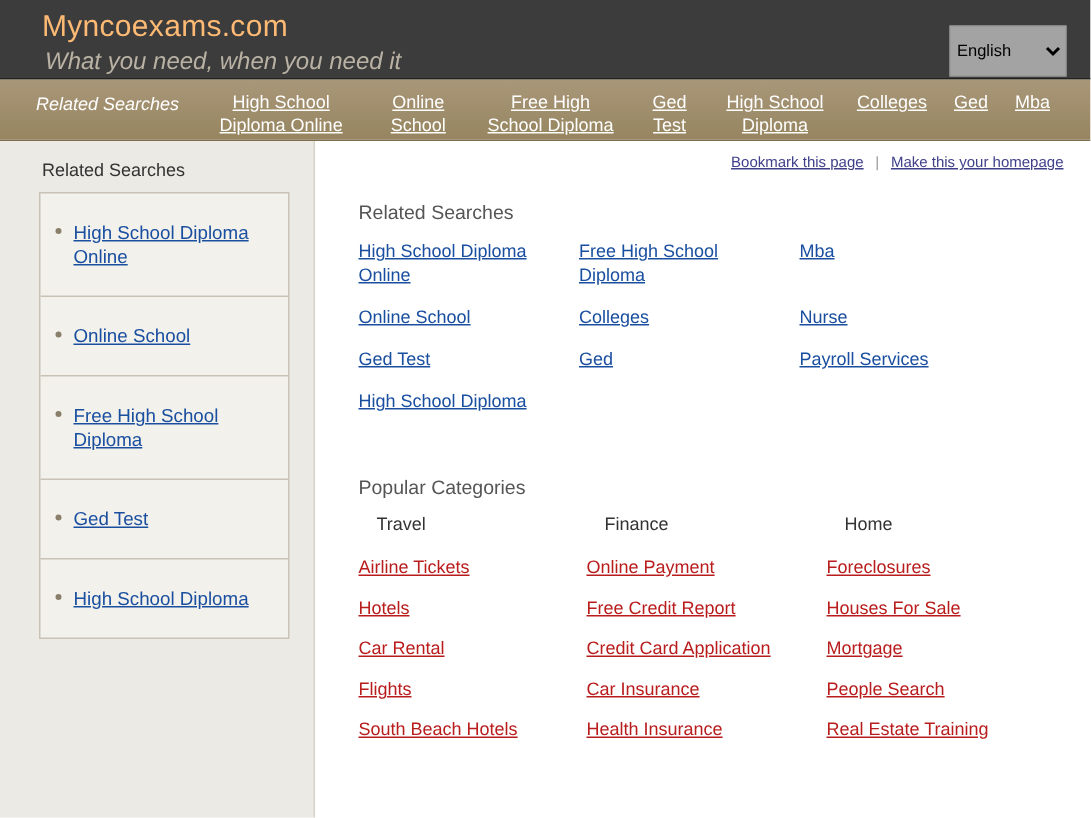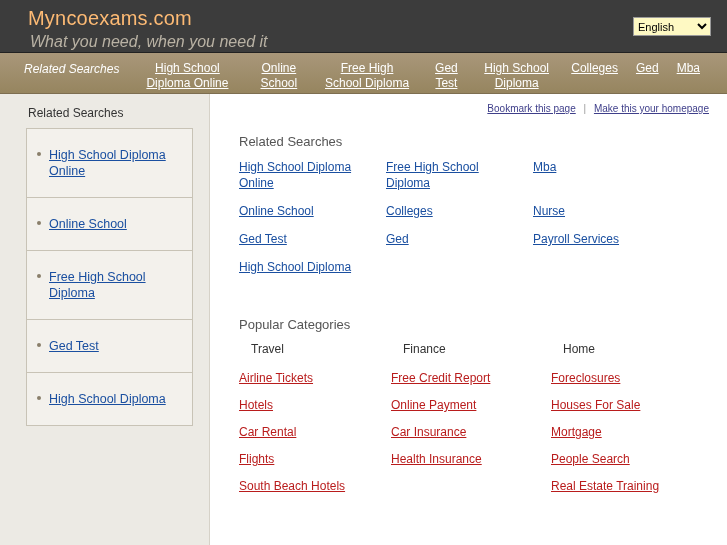--- a/index.html
+++ b/index.html
@@ -39,24 +39,24 @@
     top: 33px;
     color: #b9b2a4;
     font-size: 16px;
     font-style: italic;
   }
   .lang-select {
     position: absolute;
     right: 16px;
     top: 17px;
     width: 78px;
-    height: 19px;
+    height: 34px;
     font-family: "Liberation Sans", sans-serif;
     font-size: 11px;
-    background: #fef9c3;
+    background: #a3a3a3;
     border: 1px solid #9a9a9a;
     color: #000;
   }
 
   
   .navbar {
     position: relative;
     height: 41px;
     background: #a08e6f;
     background: linear-gradient(#a9977a, #96855f);
@@ -282,22 +282,23 @@
       <div>
         <div class="cat-col-head">Travel</div>
         <a href="#">Airline Tickets</a>
         <a href="#">Hotels</a>
         <a href="#">Car Rental</a>
         <a href="#">Flights</a>
         <a href="#">South Beach Hotels</a>
       </div>
       <div>
         <div class="cat-col-head">Finance</div>
+        <a href="#">Online Payment</a>
         <a href="#">Free Credit Report</a>
-        <a href="#">Online Payment</a>
+        <a href="#">Credit Card Application</a>
         <a href="#">Car Insurance</a>
         <a href="#">Health Insurance</a>
       </div>
       <div>
         <div class="cat-col-head">Home</div>
         <a href="#">Foreclosures</a>
         <a href="#">Houses For Sale</a>
         <a href="#">Mortgage</a>
         <a href="#">People Search</a>
         <a href="#">Real Estate Training</a>

